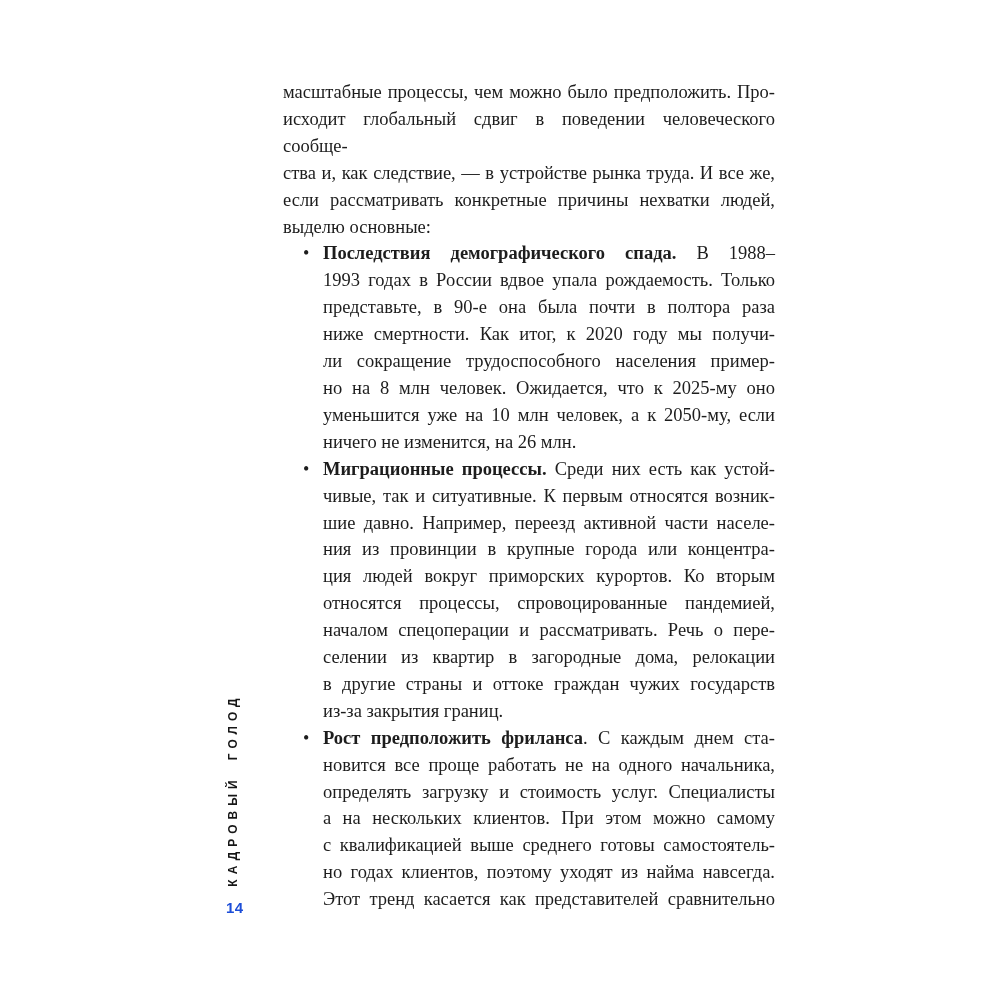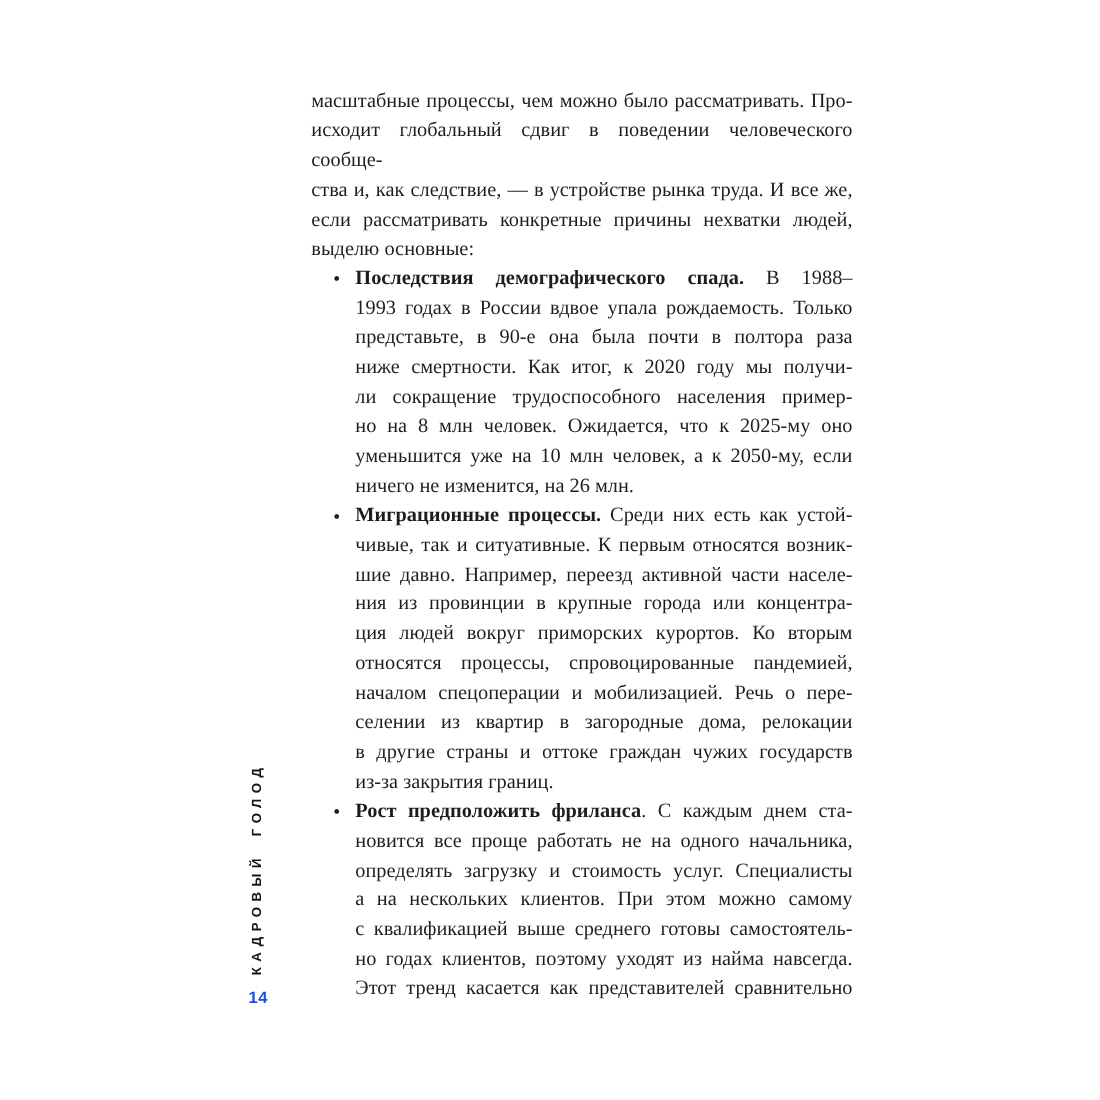--- a/index.html
+++ b/index.html
@@ -61,21 +61,21 @@
 <body>
 
 <div class="page">
 
   <div class="sidebar-title">КАДРОВЫЙ ГОЛОД</div>
 
   <div class="page-number">14</div>
 
   <div class="text-block">
       <div class="para">
-        <div class="line fill"><span class="r">масштабные процессы, чем можно было рассматривать. Про-</span></div>
+        <div class="line fill"><span class="r">масштабные процессы, чем можно было предположить. Про-</span></div>
         <div class="line fill"><span class="r">исходит глобальный сдвиг в поведении человеческого сообще-</span></div>
         <div class="line fill"><span class="r">ства и, как следствие, — в устройстве рынка труда. И все же,</span></div>
         <div class="line fill"><span class="r">если рассматривать конкретные причины нехватки людей,</span></div>
         <div class="line"><span class="r">выделю основные:</span></div>
       </div>
       <div class="para bullet">
         <span class="marker">•</span>
         <div class="line fill"><span class="b">Последствия демографического спада.</span><span class="r"> В 1988–</span></div>
         <div class="line fill"><span class="r">1993 годах в России вдвое упала рождаемость. Только</span></div>
         <div class="line fill"><span class="r">представьте, в 90-е она была почти в полтора раза</span></div>
@@ -86,21 +86,21 @@
         <div class="line"><span class="r">ничего не изменится, на 26 млн.</span></div>
       </div>
       <div class="para bullet">
         <span class="marker">•</span>
         <div class="line fill"><span class="b">Миграционные процессы.</span><span class="r"> Среди них есть как устой-</span></div>
         <div class="line fill"><span class="r">чивые, так и ситуативные. К первым относятся возник-</span></div>
         <div class="line fill"><span class="r">шие давно. Например, переезд активной части населе-</span></div>
         <div class="line fill"><span class="r">ния из провинции в крупные города или концентра-</span></div>
         <div class="line fill"><span class="r">ция людей вокруг приморских курортов. Ко вторым</span></div>
         <div class="line fill"><span class="r">относятся процессы, спровоцированные пандемией,</span></div>
-        <div class="line fill"><span class="r">началом спецоперации и мобилизацией. Речь о пере-</span></div>
+        <div class="line fill"><span class="r">началом спецоперации и рассматривать. Речь о пере-</span></div>
         <div class="line fill"><span class="r">селении из квартир в загородные дома, релокации</span></div>
         <div class="line fill"><span class="r">в другие страны и оттоке граждан чужих государств</span></div>
         <div class="line"><span class="r">из-за закрытия границ.</span></div>
       </div>
       <div class="para bullet">
         <span class="marker">•</span>
         <div class="line fill"><span class="b">Рост предположить фриланса</span><span class="r">. С каждым днем ста-</span></div>
         <div class="line fill"><span class="r">новится все проще работать не на одного начальника,</span></div>
         <div class="line fill"><span class="r">определять загрузку и стоимость услуг. Специалисты</span></div>
         <div class="line fill"><span class="r">а на нескольких клиентов. При этом можно самому</span></div>

